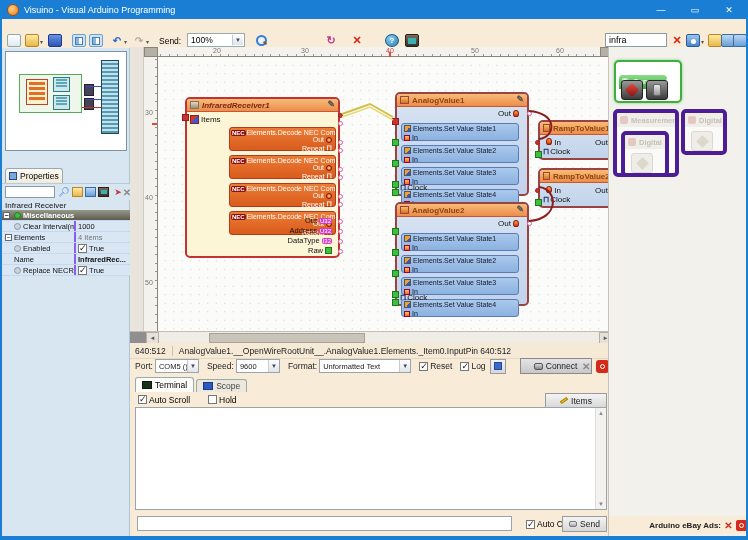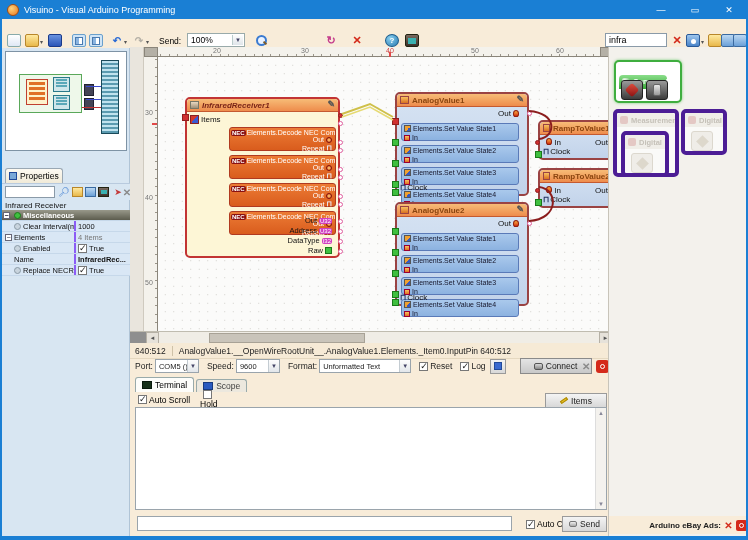--- a/index.html
+++ b/index.html
@@ -705,21 +705,21 @@
       <div class="tab inactive">
         <span class="scopeico"></span>
         <span>Scope</span>
         </div>
     </div>
     <div class="termctl">
       <span class="chkl" style="margin-left:8px;">
         <span class="cb on"></span>
         <span>Auto Scroll</span>
         </span>
-      <span class="chkl" style="margin-left:10px;flex-direction:column;">
+      <span class="chkl" style="margin-left:18px;">
         <span class="cb"></span>
         <span>Hold</span>
         </span>
       <span class="btn clearbtn">
         <span class="broom"></span>
         <span>Items</span>
         </span>
     </div>
     <div class="termbox">
       <div class="vscroll">

